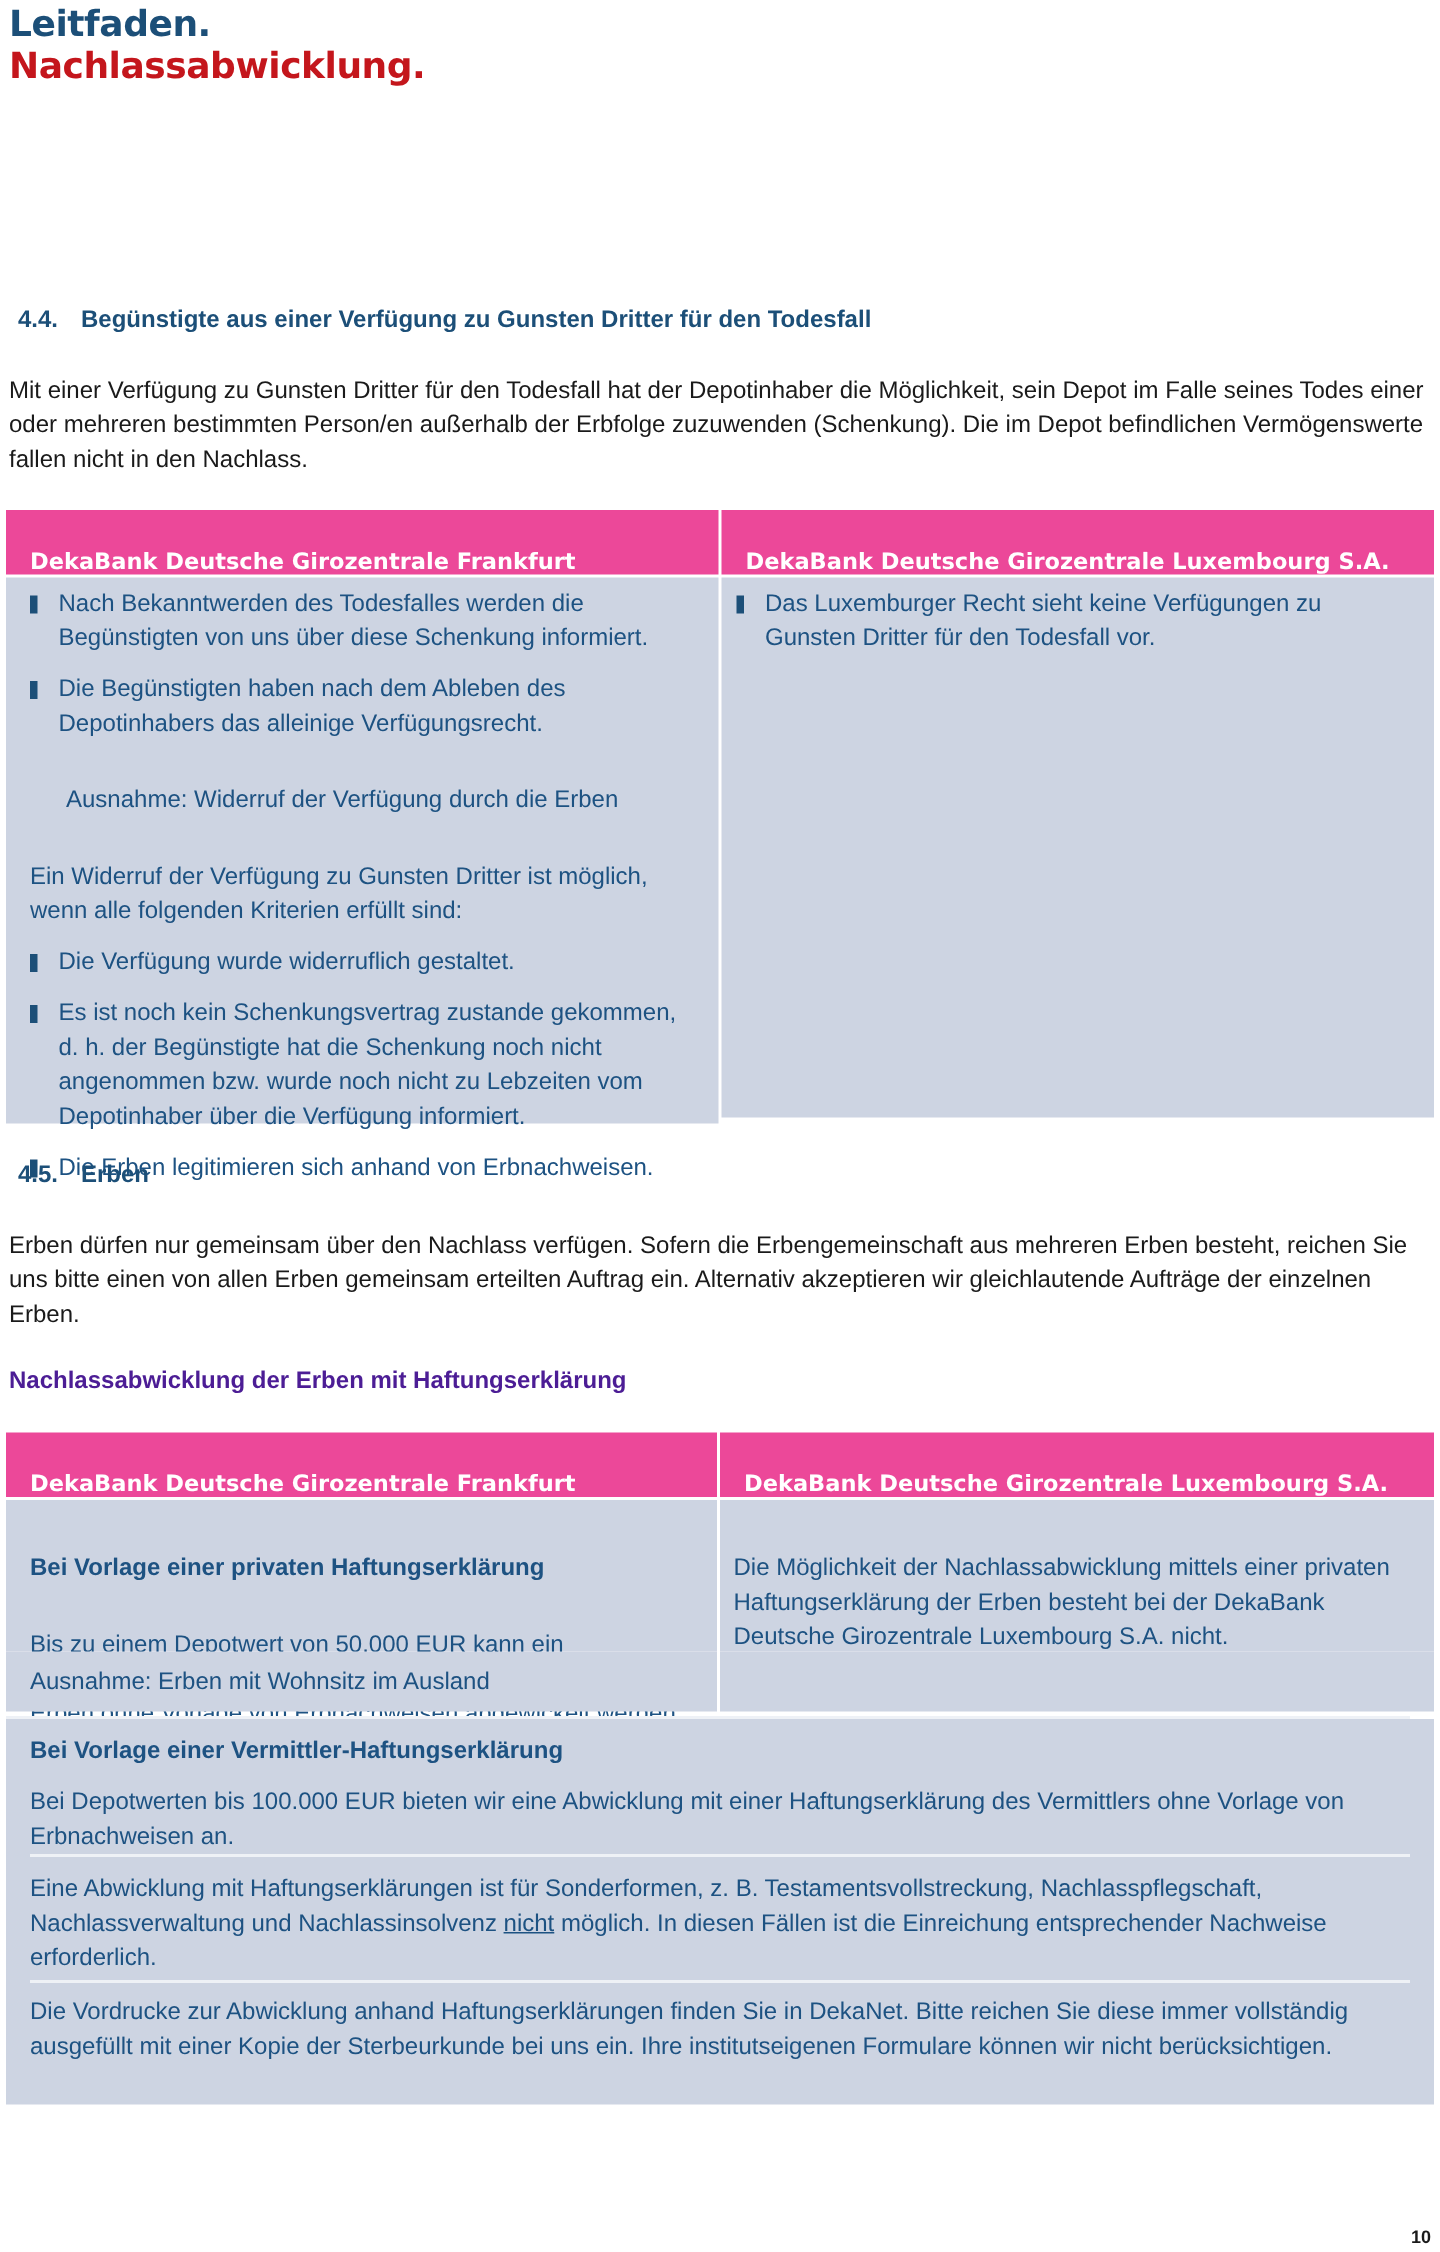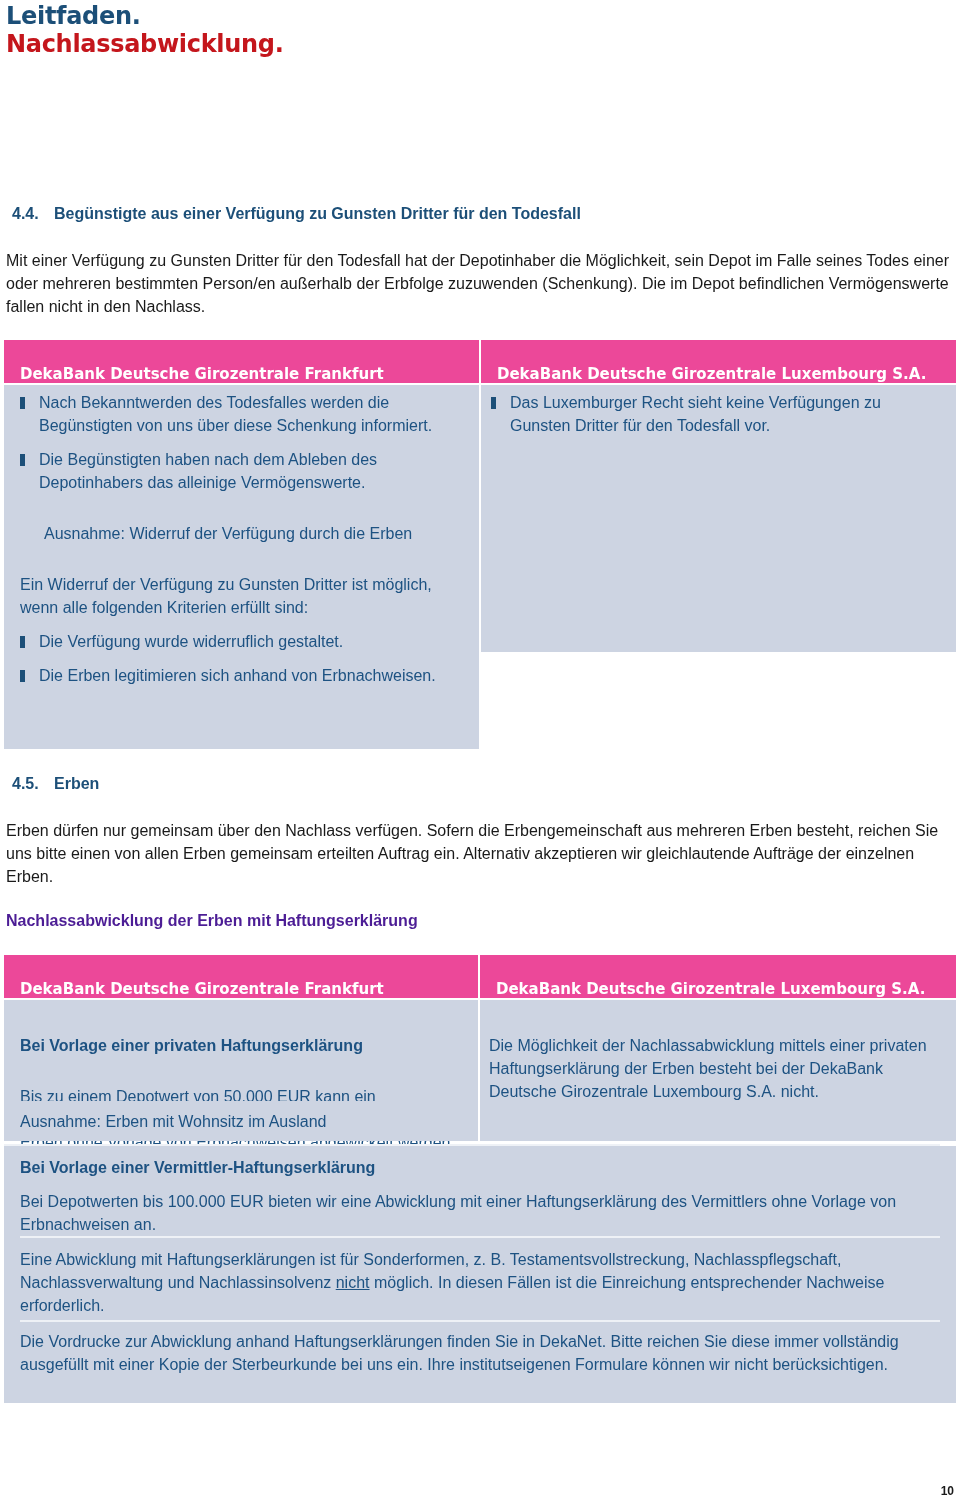--- a/index.html
+++ b/index.html
@@ -22,21 +22,21 @@
 
   .bul { position: relative; padding-left: 19px; margin-bottom: 11px; }
   .bul::before { content: ""; position: absolute; left: 0; top: 6px; width: 5px; height: 12px; background: #1c4f78; }
   .plain { margin-bottom: 11px; margin-top: 28px; }
 
   
   #t1 { position: absolute; left: 4px; top: 340px; width: 952px; height: 409px; }
   #t1 .h-left { position: absolute; left: 0; top: 0; width: 475px; height: 43px; }
   #t1 .h-right { position: absolute; left: 477px; top: 0; width: 475px; height: 43px; }
   #t1 .c-left { position: absolute; left: 0; top: 45px; width: 475px; height: 364px; padding: 6px 16px 0 16px; }
-  #t1 .c-right { position: absolute; left: 477px; top: 45px; width: 475px; height: 267px; padding: 6px 16px 0 10px; }
+  #t1 .c-right { position: absolute; left: 477px; top: 45px; width: 475px; height: 360px; padding: 6px 16px 0 10px; }
 
   
   #t2 { position: absolute; left: 4px; top: 955px; width: 952px; height: 448px; }
   #t2 .h-left { position: absolute; left: 0; top: 0; width: 474px; height: 43px; }
   #t2 .h-right { position: absolute; left: 476px; top: 0; width: 476px; height: 43px; }
   #t2 .c-left { position: absolute; left: 0; top: 45px; width: 474px; height: 101px; padding: 6px 16px 0 16px; }
   #t2 .c-right { position: absolute; left: 476px; top: 45px; width: 476px; height: 101px; padding: 6px 16px 0 9px; }
   .rowline { position: absolute; left: 16px; right: 16px; height: 2px; background: #eef1f6; }
   .bold-blue { font-weight: bold; color: #1d5282; }
   .underline { text-decoration: underline; }
@@ -59,24 +59,25 @@
 
 <div id="t1">
   <div class="bluehead h-left">
     <span>DekaBank Deutsche Girozentrale Frankfurt</span>
   </div>
   <div class="bluehead h-right">
     <span>DekaBank Deutsche Girozentrale Luxembourg S.A.</span>
   </div>
   <div class="panel c-left">
     <div class="bul">Nach Bekanntwerden des Todesfalles werden die Begünstigten von uns über diese Schenkung informiert.</div>
-    <div class="bul" style="margin-bottom:0;">Die Begünstigten haben nach dem Ableben des Depotinhabers das alleinige Vermögenswerte.</div>
+    <div class="bul" style="margin-bottom:0;">Die Begünstigten haben nach dem Ableben des Depotinhabers das alleinige Verfügungsrecht.</div>
     <div class="plain" style="padding-left:24px;">Ausnahme: Widerruf der Verfügung durch die Erben</div>
     <div class="plain">Ein Widerruf der Verfügung zu Gunsten Dritter ist möglich, wenn alle folgenden Kriterien erfüllt sind:</div>
     <div class="bul">Die Verfügung wurde widerruflich gestaltet.</div>
+    <div class="bul">Es ist noch kein Schenkungsvertrag zustande gekommen, d. h. der Begünstigte hat die Schenkung noch nicht angenommen bzw. wurde noch nicht zu Lebzeiten vom Depotinhaber über die Verfügung informiert.</div>
     <div class="bul">Die Erben legitimieren sich anhand von Erbnachweisen.</div>
   </div>
   <div class="panel c-right">
     <div class="bul">Das Luxemburger Recht sieht keine Verfügungen zu Gunsten Dritter für den Todesfall vor.</div>
   </div>
 </div>
 
 <div class="section-heading" style="top:775px;">
   <span class="num">4.5.</span><span>Erben</span>
 </div>

